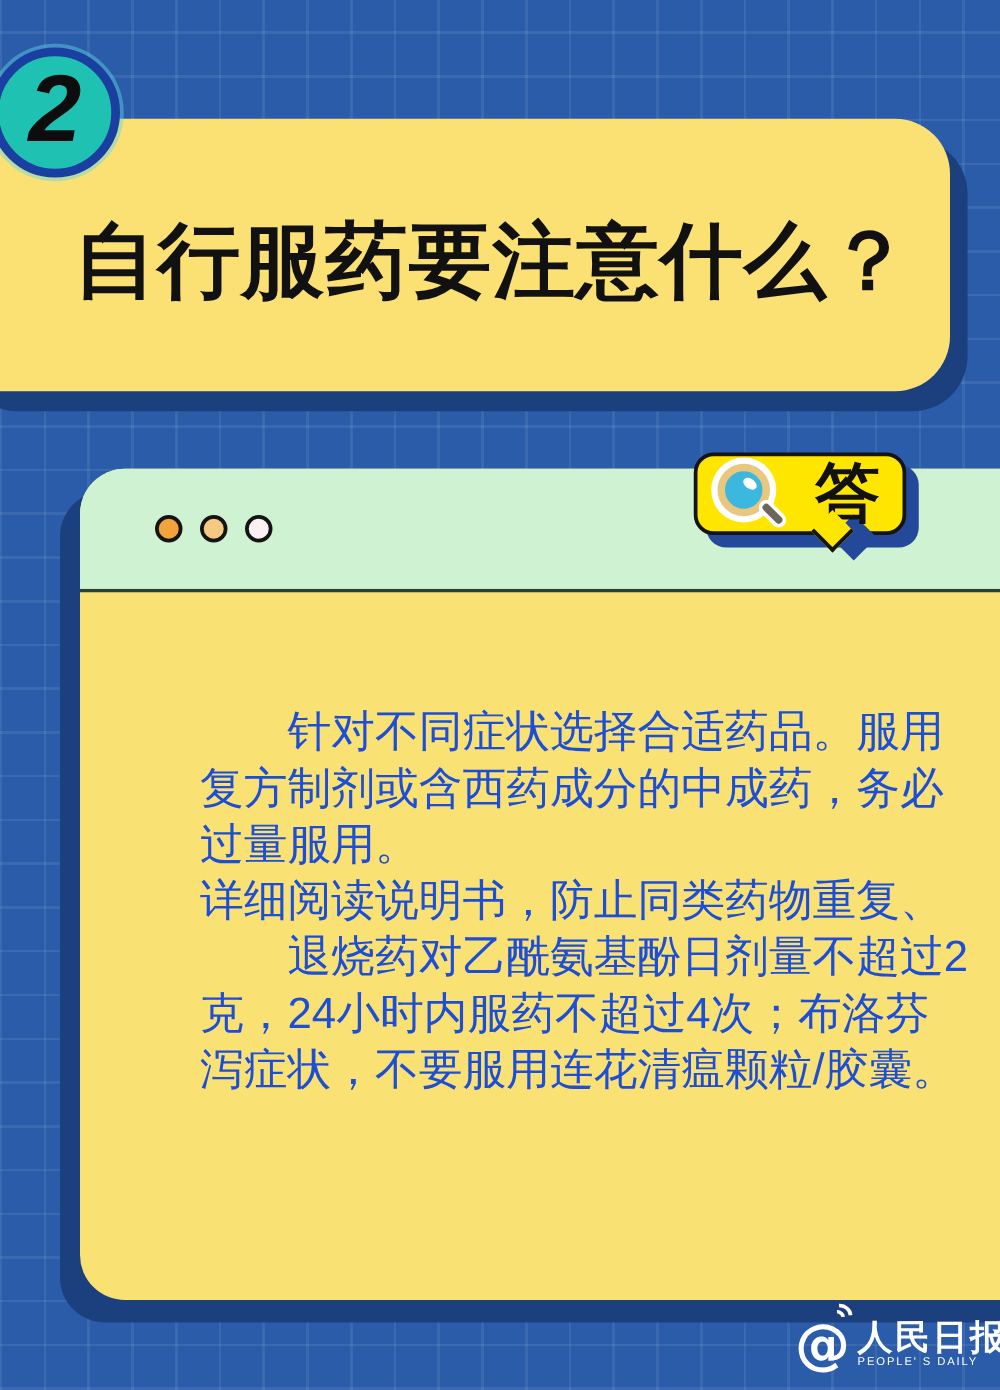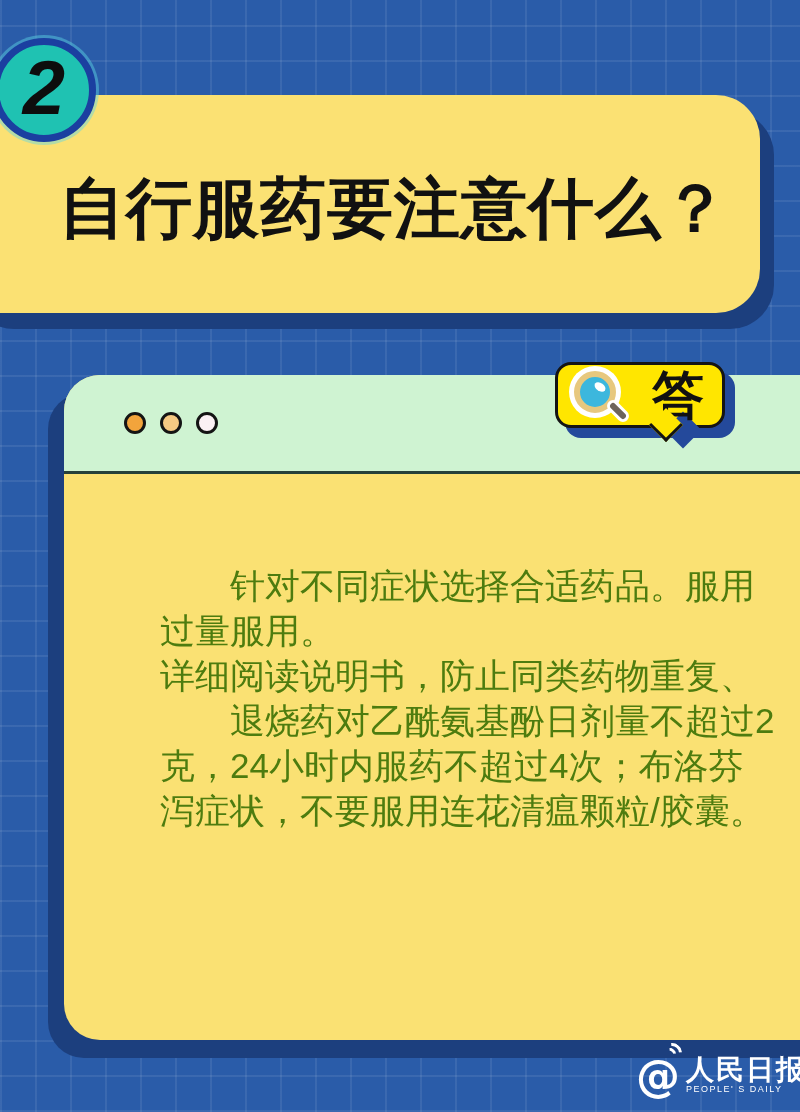--- a/index.html
+++ b/index.html
@@ -86,21 +86,21 @@
     background:#6E655B; border:3px solid #FFFFFF; border-radius:6px;
     transform:rotate(45deg);
   }
   .bubble-label {
     margin-left:28px; font-size:52px; font-weight:900; color:#111111; line-height:1;
   }
 
   
   .body-text {
     position:absolute; left:96px; top:188px; width:620px;
-    font-size:35px; line-height:45px; color:#4d7c0f; font-weight:500;
+    font-size:35px; line-height:45px; color:#1d4ed8; font-weight:500;
   }
   .body-text .line { white-space:nowrap; }
   .body-text .indent { text-indent:70px; }
 
   
   .footer-logo {
     position:absolute; left:636px; top:1050px; width:130px; height:50px;
     display:flex; align-items:center; color:#FFFFFF; z-index:8;
   }
   .at-icon { position:relative; width:46px; height:50px; flex:0 0 auto; }
@@ -148,20 +148,21 @@
         <span class="lens">
           <span class="lens-glint"></span>
         </span>
         <span class="handle"></span>
       </span>
       <span class="bubble-label">答</span>
     </div>
 
     <div class="body-text">
       <div class="line indent">针对不同症状选择合适药品。服用</div>
+      <div class="line">复方制剂或含西药成分的中成药，务必</div>
       <div class="line">过量服用。</div>
       <div class="line">详细阅读说明书，防止同类药物重复、</div>
       <div class="line indent">退烧药对乙酰氨基酚日剂量不超过2</div>
       <div class="line">克，24小时内服药不超过4次；布洛芬</div>
       <div class="line">泻症状，不要服用连花清瘟颗粒/胶囊。</div>
     </div>
   </div>
 
   <div class="footer-logo">
     <span class="at-icon">

